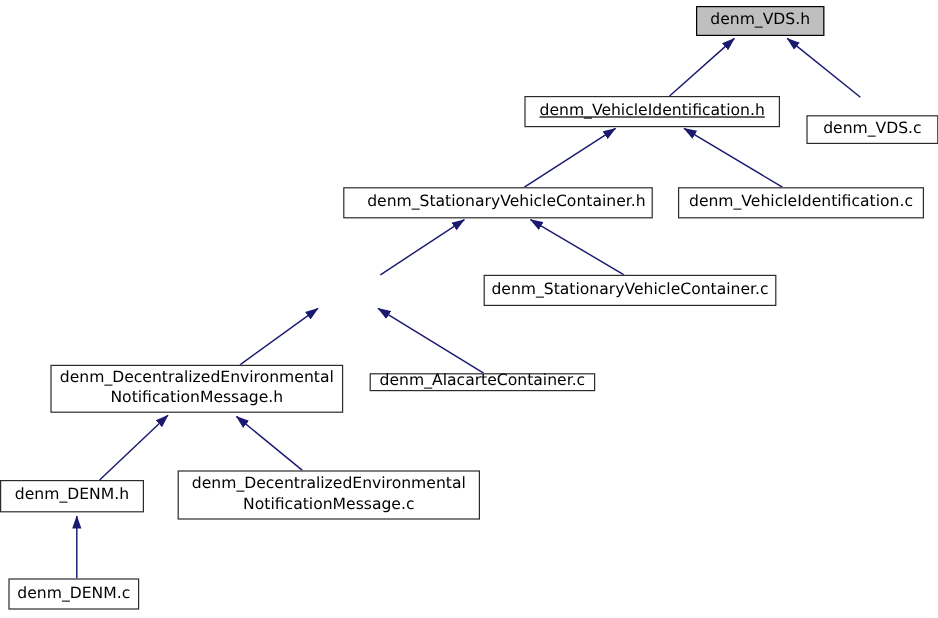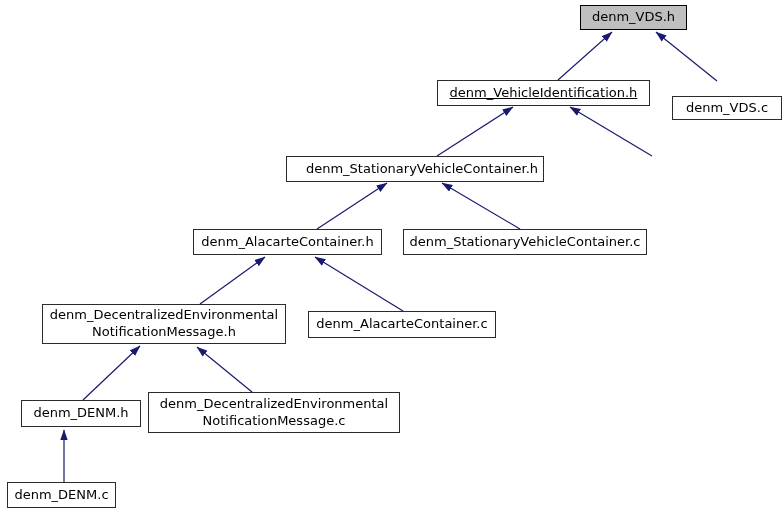--- a/index.html
+++ b/index.html
@@ -66,39 +66,39 @@
   </div>
 
   <div class="node" style="left:672px;top:80px;width:110px;height:24px;margin-top:16px;">
     <span>denm_VDS.c</span>
   </div>
 
   <div class="node" style="left:286px;top:156px;width:258px;height:26px;padding-left:14px;">
     <span>denm_StationaryVehicleContainer.h</span>
   </div>
 
+  <div class="node" style="left:565px;top:156px;width:205px;height:26px;">
+    <span>denm_VehicleIdentification.c</span>
+  </div>
 
-  <div class="node" style="left:193px;top:229px;width:189px;height:26px;">
-    <span>denm_AlacarteContainer.h</span>
-  </div>
 
   <div class="node" style="left:403px;top:229px;width:244px;height:26px;text-align:right;">
     <span>denm_StationaryVehicleContainer.c</span>
   </div>
 
   <div class="node" style="left:42px;top:304px;width:244px;height:40px;">
     <span>denm_DecentralizedEnvironmental
 NotificationMessage.h</span>
   </div>
 
-  <div class="node" style="left:308px;top:311px;width:188px;height:27px;">
+  <div class="node" style="left:308px;top:311px;width:188px;height:15px;">
     <span>denm_AlacarteContainer.c</span>
   </div>
 
-  <div class="node" style="left:21px;top:400px;width:120px;height:27px;">
+  <div class="node" style="left:0;top:400px;width:120px;height:27px;">
     <span>denm_DENM.h</span>
   </div>
 
   <div class="node" style="left:148px;top:392px;width:252px;height:41px;">
     <span>denm_DecentralizedEnvironmental
 NotificationMessage.c</span>
   </div>
 
   <div class="node" style="left:7px;top:482px;width:109px;height:26px;">
     <span>denm_DENM.c</span>

